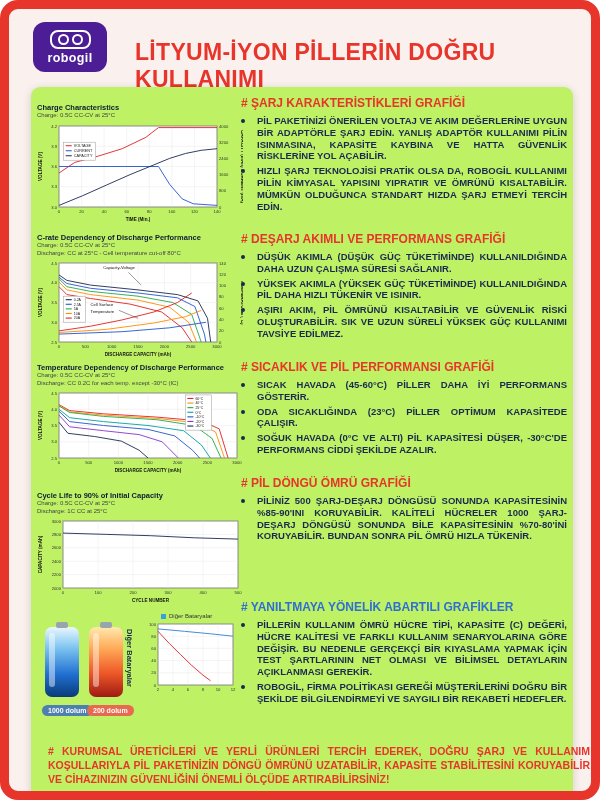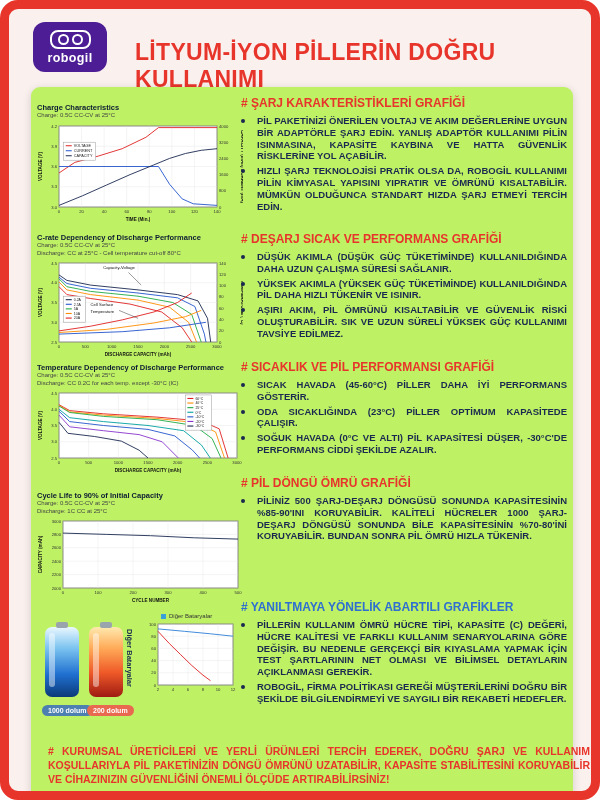--- a/index.html
+++ b/index.html
@@ -338,21 +338,21 @@
             <span class="btext">PİL PAKETİNİZİ ÖNERİLEN VOLTAJ VE AKIM DEĞERLERİNE UYGUN BİR ADAPTÖRLE ŞARJ EDİN. YANLIŞ ADAPTÖR KULLANIMI PİLİN ISINMASINA, KAPASİTE KAYBINA VE HATTA GÜVENLİK RİSKLERİNE YOL AÇABİLİR.</span>
           </div>
           <div class="bullet">
             <span class="dot"></span>
             <span class="btext">HIZLI ŞARJ TEKNOLOJİSİ PRATİK OLSA DA, ROBOGİL KULLANIMI PİLİN KİMYASAL YAPISINI YIPRATIR VE ÖMRÜNÜ KISALTABİLİR. MÜMKÜN OLDUĞUNCA STANDART HIZDA ŞARJ ETMEYİ TERCİH EDİN.</span>
           </div>
         </div>
     </section>
 
     <section class="txt" style="top:146px">
-      <h2 class="h-red"># DEŞARJ SICAK VE PERFORMANS GRAFİĞİ</h2>
+      <h2 class="h-red"># DEŞARJ AKIMLI VE PERFORMANS GRAFİĞİ</h2>
       <div class="bullets">
           <div class="bullet">
             <span class="dot"></span>
             <span class="btext">DÜŞÜK AKIMLA (DÜŞÜK GÜÇ TÜKETİMİNDE) KULLANILDIĞINDA DAHA UZUN ÇALIŞMA SÜRESİ SAĞLANIR.</span>
           </div>
           <div class="bullet">
             <span class="dot"></span>
             <span class="btext">YÜKSEK AKIMLA (YÜKSEK GÜÇ TÜKETİMİNDE) KULLANILDIĞINDA PİL DAHA HIZLI TÜKENİR VE ISINIR.</span>
           </div>
           <div class="bullet">

